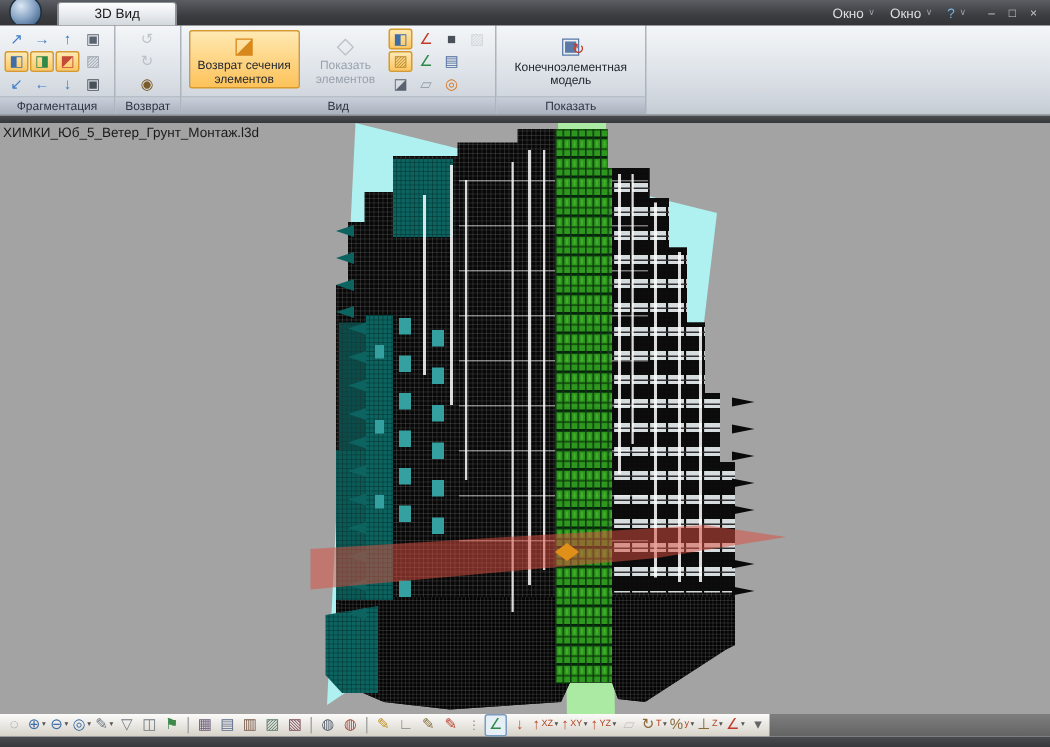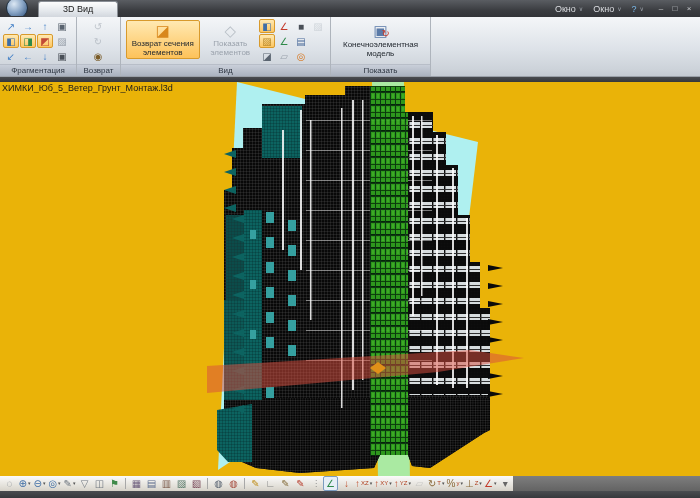--- a/index.html
+++ b/index.html
@@ -40,21 +40,21 @@
           border:1px solid transparent;border-radius:2px;cursor:default;}
   .bigbtn .bicon{font-size:15px;line-height:17px;}
   .bigbtn .blabel{font-size:8px;line-height:9px;text-align:center;color:#22282f;white-space:pre-line;}
   .bigbtn.active{background:linear-gradient(#ffe9b2,#fdc25a);border-color:#d89a2c;}
   .bigbtn.disabled .blabel{color:#9aa2ac;}
   .bigbtn .iconwrap{position:relative;height:18px;}
   .bigbtn .overlay{position:absolute;left:8px;top:6px;font-size:10px;}
   
   .darkstrip{height:5px;background:linear-gradient(#4a4c50,#35373b);}
   
-  .viewport{position:relative;height:394px;background:#eab308;overflow:hidden;}
+  .viewport{position:relative;height:394px;background:#a3a3a3;overflow:hidden;}
   .model-name{position:absolute;left:2px;top:1px;font-size:9px;color:#1a1a1a;z-index:5;}
   .viewport svg{position:absolute;left:0;top:0;}
   
   .btoolbar{height:15px;display:flex;align-items:center;
             background:linear-gradient(#fbfbfa,#e2dfd8 70%,#d6d2c9);}
   .btoolbar .ticon{display:inline-flex;align-items:center;justify-content:center;
       min-width:13px;height:13px;font-size:10px;line-height:13px;color:#5a6068;margin:0 1px;}
   .btoolbar .ticon .glyph{font-size:10px;}
   .btoolbar .ticon .albl{font-size:6px;color:#b04020;margin-left:1px;}
   .btoolbar .ticon .dd{font-size:5px;color:#555;margin-left:1px;}

